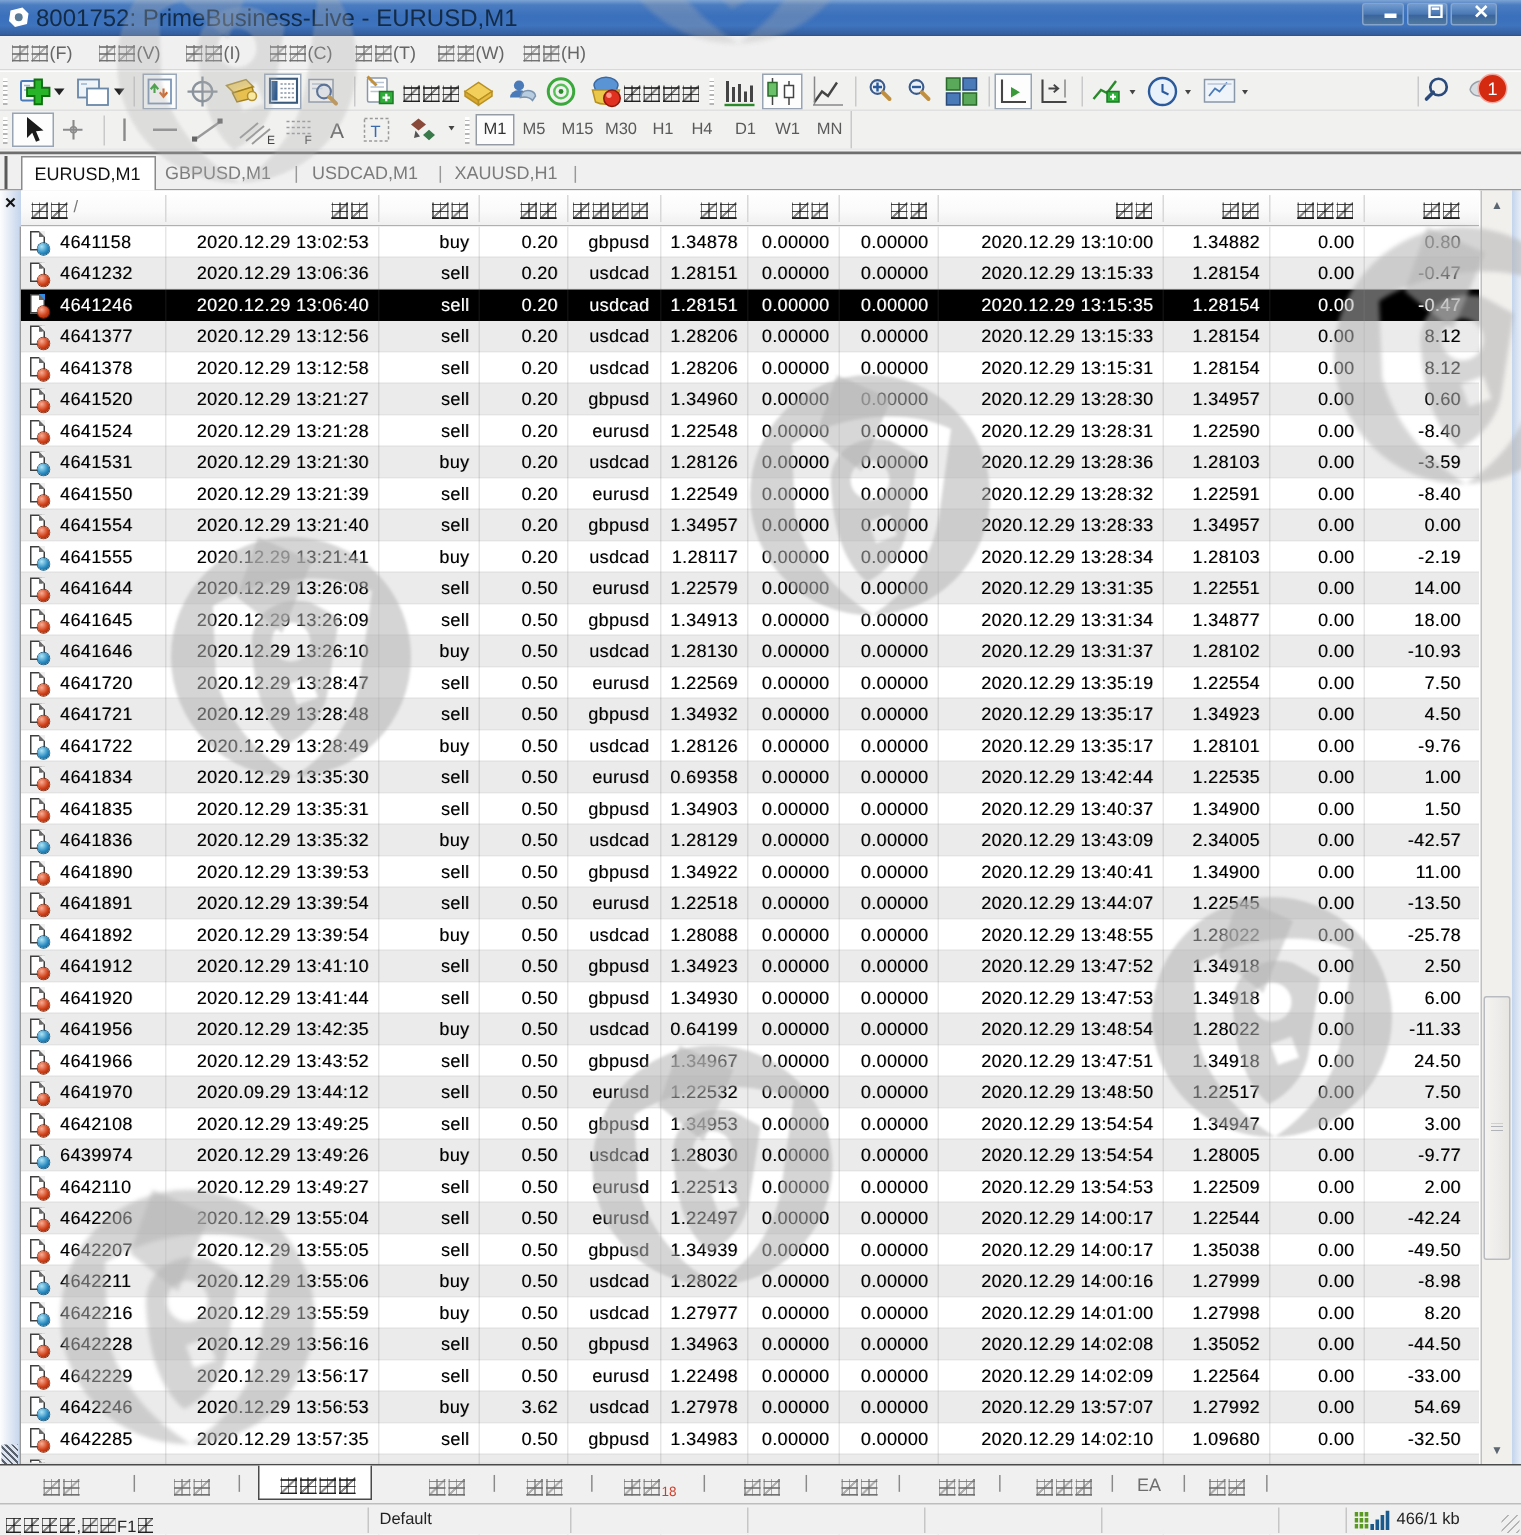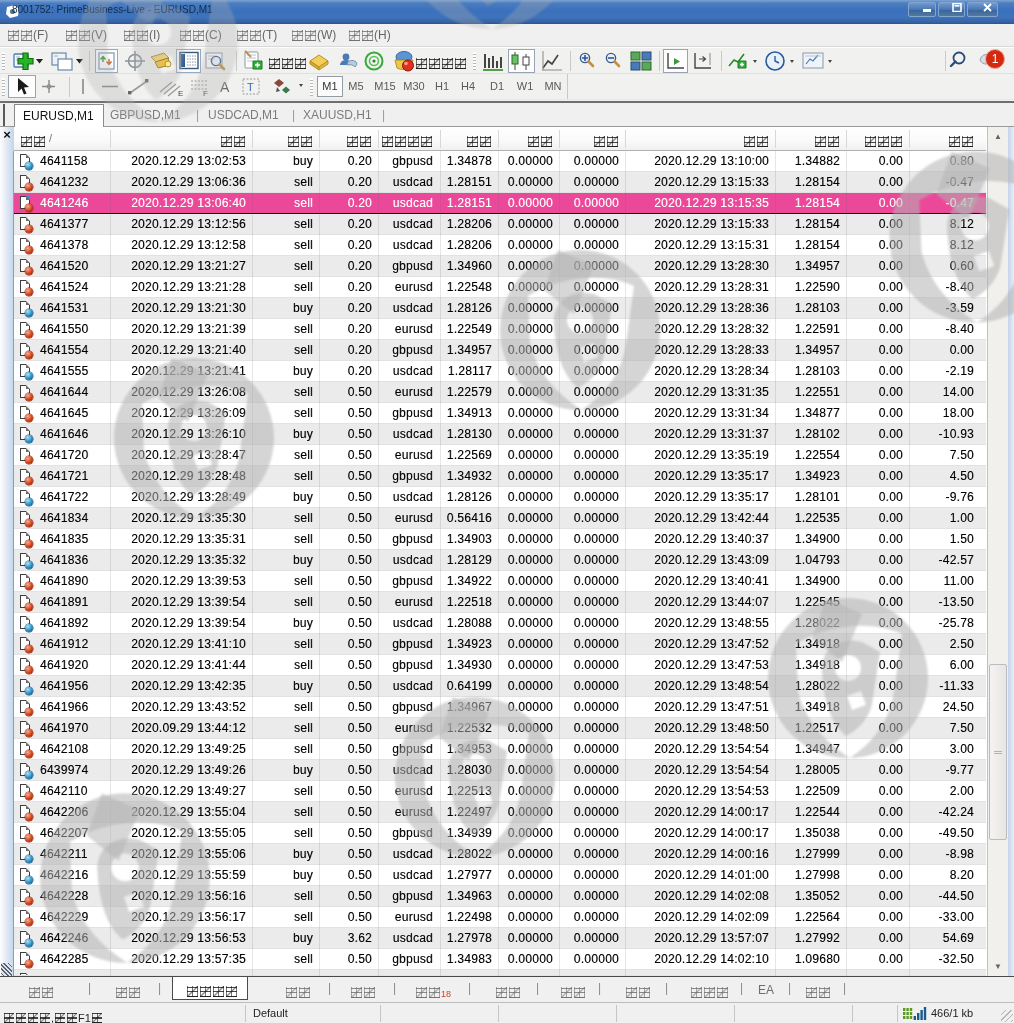--- a/index.html
+++ b/index.html
@@ -11,21 +11,21 @@
  repeating-linear-gradient(90deg,rgba(25,25,25,.6) 0 1px,transparent 1px 5px),
  linear-gradient(rgba(25,25,25,.8),rgba(25,25,25,.8)) 0 100%/100% 1px no-repeat}
 b.cn.g{background:linear-gradient(135deg,transparent 44%,rgba(110,110,110,.5) 47%,rgba(110,110,110,.5) 53%,transparent 56%),
  repeating-linear-gradient(0deg,rgba(110,110,110,.8) 0 1px,transparent 1px 4.5px),
  repeating-linear-gradient(90deg,rgba(110,110,110,.6) 0 1px,transparent 1px 5px),
  linear-gradient(rgba(110,110,110,.8),rgba(110,110,110,.8)) 0 100%/100% 1px no-repeat}
 b.cn.sm{width:10px;height:10px}
 
 #title{position:absolute;left:0;top:0;width:1014px;height:24px;
  background:linear-gradient(180deg,#7da4d4 0%,#4a7cc0 14%,#3a70bc 45%,#3e73bd 72%,#345f9e 95%,#2c5288 100%)}
-#title .txt{position:absolute;left:12px;top:4px;font-size:10px;color:#132b46}
+#title .txt{position:absolute;left:24px;top:4px;font-size:16px;color:#132b46}
 #ticon{position:absolute;left:5px;top:4px;width:15px;height:15px}
 .wbtn{position:absolute;top:2px;height:15px;border:1px solid #86a5cc;border-radius:2px;
  background:linear-gradient(180deg,#6f9bd1,#4a77b2 50%,#3a659c 55%,#51799f);color:#fff;
  font-size:10px;text-align:center;line-height:13px}
 
 #menu{position:absolute;left:0;top:25px;width:1014px;height:21px;background:#f0f0f0}
 .mi{position:absolute;top:4px;font-size:12px;color:#666}
 .mi em{font-style:normal;position:relative;top:-1px}
 
 #tb1{position:absolute;left:0;top:47px;width:1014px;height:26px;background:#f1f1f0;border-top:1px solid #fdfdfd}
@@ -51,21 +51,21 @@
  text-align:center;line-height:14px;font-weight:bold}
 #thead{position:absolute;left:14px;top:127px;width:972px;height:24px;
  background:linear-gradient(180deg,#ffffff,#fafafa 60%,#f0f0f0);border-bottom:1px solid #b0b0b0}
 #thead .hl{position:absolute;top:5px}
 #tbl{position:absolute;left:13px;top:151px;width:973px;height:930px;background:#fff;border-left:1px solid #9a9a9a;overflow:hidden}
 #tblwrap{position:absolute;left:13px;top:127px;width:975px;height:849px;background:#fff;
  border-left:1px solid #a0a0a0;border-right:1px solid #c0c0c0}
 .vsep{position:absolute;top:0;height:100%;width:1px;background:rgba(100,100,100,0.16)}
 .r{position:absolute;left:0;width:972px;height:21px;border-bottom:1px solid #e2e2e2;background:#fff;font-size:12px;color:#000}
 .r.alt{background:#ebebeb}
-.r.sel{background:#ec4899;color:#fff;border-bottom:1px solid #000000}
+.r.sel{background:#000000;color:#fff;border-bottom:1px solid #000000}
 .r i,.r .t1{font-style:normal;position:absolute;top:3px;white-space:pre;letter-spacing:.25px;text-shadow:.4px 0 rgba(0,0,0,.38)}
 .r.sel i{text-shadow:.4px 0 rgba(255,255,255,.45)}
 .t1{left:26px}
 .c{text-align:right}
 .ct1{right:740px}
 .cty{right:673px}
 .clo{right:614px}
 .csy{right:553px}
 .cp1{right:494px}
 .csl{right:433px}
@@ -610,21 +610,21 @@
       <i class="c cst">0.00</i>
       <i class="c cpr">-9.76</i>
     </div>
 <div class="r alt s" style="top:357px">
       <u class="doc"></u>
       <i class="t1">4641834</i>
       <i class="c ct1">2020.12.29 13:35:30</i>
       <i class="c cty">sell</i>
       <i class="c clo">0.50</i>
       <i class="c csy">eurusd</i>
-      <i class="c cp1">0.56416</i>
+      <i class="c cp1">0.69358</i>
       <i class="c csl">0.00000</i>
       <i class="c ctp">0.00000</i>
       <i class="c ct2">2020.12.29 13:42:44</i>
       <i class="c cp2">1.22535</i>
       <i class="c cst">0.00</i>
       <i class="c cpr">1.00</i>
     </div>
 <div class="r s" style="top:378px">
       <u class="doc"></u>
       <i class="t1">4641835</i>
@@ -644,21 +644,21 @@
       <u class="doc"></u>
       <i class="t1">4641836</i>
       <i class="c ct1">2020.12.29 13:35:32</i>
       <i class="c cty">buy</i>
       <i class="c clo">0.50</i>
       <i class="c csy">usdcad</i>
       <i class="c cp1">1.28129</i>
       <i class="c csl">0.00000</i>
       <i class="c ctp">0.00000</i>
       <i class="c ct2">2020.12.29 13:43:09</i>
-      <i class="c cp2">1.04793</i>
+      <i class="c cp2">2.34005</i>
       <i class="c cst">0.00</i>
       <i class="c cpr">-42.57</i>
     </div>
 <div class="r s" style="top:420px">
       <u class="doc"></u>
       <i class="t1">4641890</i>
       <i class="c ct1">2020.12.29 13:39:53</i>
       <i class="c cty">sell</i>
       <i class="c clo">0.50</i>
       <i class="c csy">gbpusd</i>

